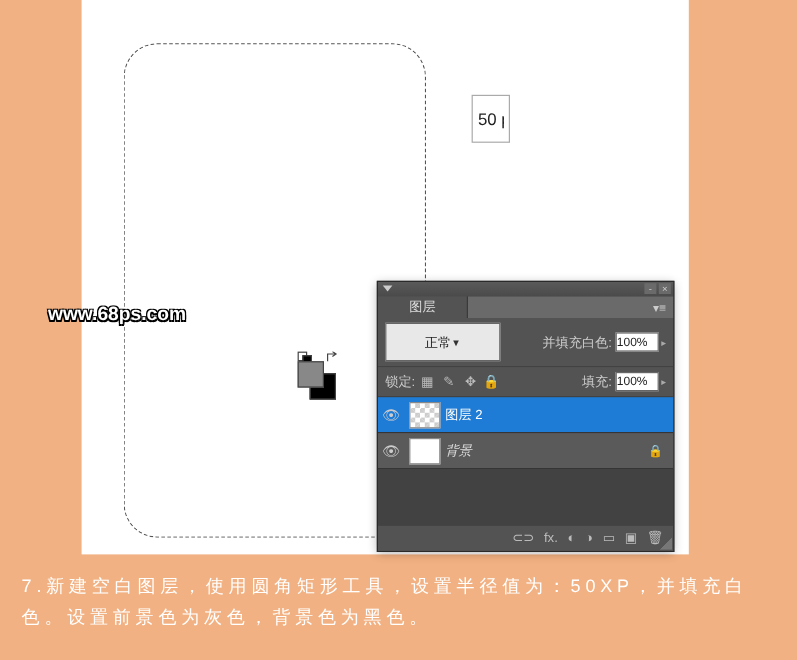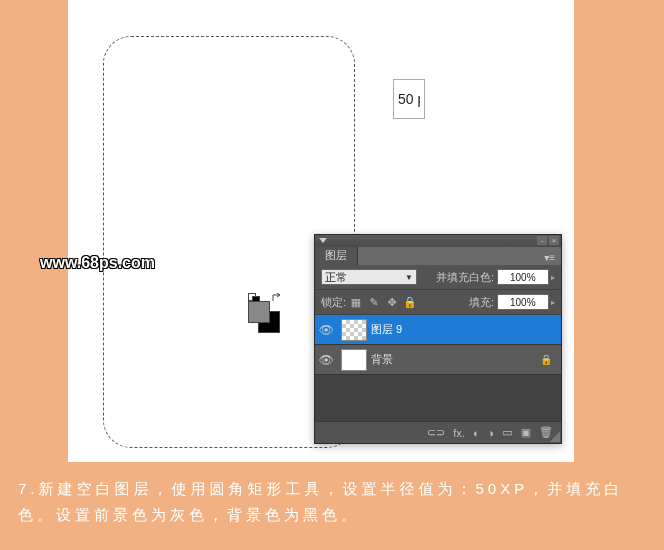--- a/index.html
+++ b/index.html
@@ -17,26 +17,26 @@
 .bg{position:absolute;left:10px;top:18px;width:22px;height:22px;background:#000;border:1px solid #444}
 .swap{position:absolute;right:0;top:0;width:10px;height:10px}
 .mini{position:absolute;left:0;top:0;width:8px;height:8px;border:1px solid #444;background:#fff}
 .mini2{position:absolute;left:4px;top:3px;width:8px;height:8px;border:1px solid #444;background:#000}
 .panel{position:absolute;left:314px;top:234px;width:248px;background:#535353;border:1px solid #2a2a2a;box-shadow:0 2px 8px rgba(0,0,0,0.3)}
 .panel-header{height:12px;background:linear-gradient(#5a5a5a,#4a4a4a);position:relative}
 .panel-tri{position:absolute;left:4px;top:3px;width:0;height:0;border-left:4px solid transparent;border-right:4px solid transparent;border-top:5px solid #ccc}
 .panel-ctrl{position:absolute;right:2px;top:1px;display:flex;gap:2px}
 .panel-ctrl span{display:inline-block;width:10px;height:9px;background:#6a6a6a;font-size:8px;text-align:center;color:#ccc;line-height:9px}
 .tabs{display:flex;background:#6a6a6a;height:18px;align-items:flex-end}
-.tab{padding:2px 10px;font-size:11px;color:#ddd;background:#535353;border-right:1px solid #3a3a3a}
+.tab{padding:2px 26px;font-size:11px;color:#ddd;background:#535353;border-right:1px solid #3a3a3a}
 .tab-menu{margin-left:auto;padding:2px 6px;color:#ccc;font-size:10px}
 .row{display:flex;align-items:center;padding:4px 6px;background:#535353;border-bottom:1px solid #424242;font-size:11px;color:#ddd}
-.dropdown{background:#e8e8e8;border:1px solid #666;width:96px;height:16px;font-size:11px;padding:1px 3px;color:#222;display:flex;align-items:center;justify-content:space-between}
+.dropdown{background:#e8e8e8;border:1px solid #666;width:96px;height:32px;font-size:11px;padding:1px 3px;color:#222;display:flex;align-items:center;justify-content:center}
 .dropdown span.tri{font-size:8px;color:#333}
-.pct-field{background:#fff;border:1px solid #666;width:52px;height:16px;font-size:10px;padding:1px 12px;margin-left:3px;color:#222}
+.pct-field{background:#fff;border:1px solid #666;width:36px;height:16px;font-size:10px;padding:1px 0;margin-left:3px;color:#222}
 .lbl{color:#ccc}
 .lock-row{font-size:11px}
 .lock-icons{display:flex;gap:4px;margin-left:3px}
 .lock-icons span{width:14px;height:14px;display:flex;align-items:center;justify-content:center;color:#bbb;font-size:11px}
 .layers{background:#424242}
 .layer{display:flex;align-items:center;height:30px;border-bottom:1px solid #353535}
 .layer.active{background:#1e7bd6;color:#fff}
 .layer:not(.active){background:#5a5a5a;color:#ddd}
 .eye{width:22px;display:flex;justify-content:center;font-size:12px;color:#ccc}
 .thumb{width:26px;height:22px;margin:0 4px;border:1px solid #888;background:#fff}
@@ -99,26 +99,26 @@
       <span>🔒</span>
     </div>
     <span class="lbl" style="margin-left:auto">填充:</span>
     <input class="pct-field" value="100%" style="">
     <span style="font-size:8px;color:#aaa;margin-left:2px">▸</span>
   </div>
   <div class="layers">
     <div class="layer active">
       <div class="eye">👁</div>
       <div class="thumb checker"></div>
-      <div class="lname">图层 9</div>
+      <div class="lname">图层 2</div>
     </div>
     <div class="layer">
       <div class="eye">👁</div>
       <div class="thumb"></div>
-      <div class="lname" style="">背景</div>
+      <div class="lname" style="font-style:italic">背景</div>
       <div class="lock">🔒</div>
     </div>
     <div class="layers-empty"></div>
   </div>
   <div class="panel-footer">
     <span>⊂⊃</span>
     <span>fx.</span>
     <span>◐</span>
     <span>◑</span>
     <span>▭</span>

